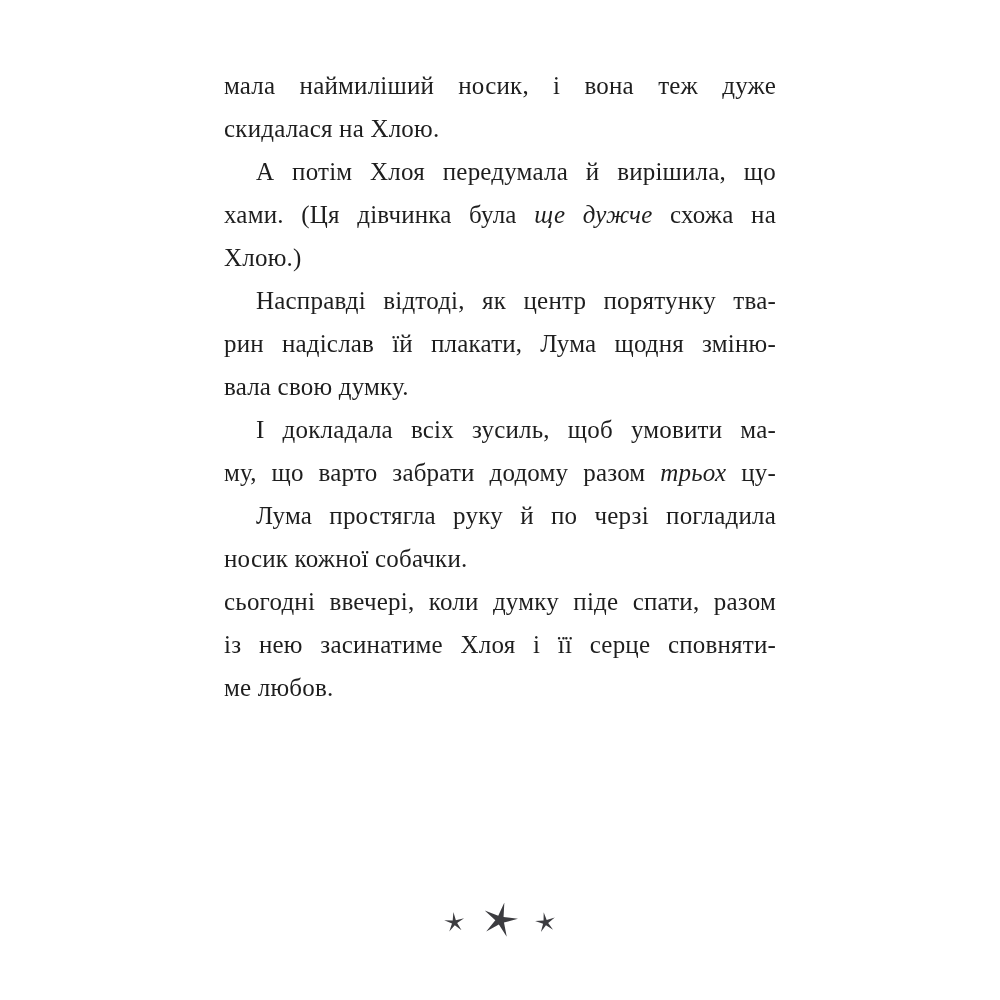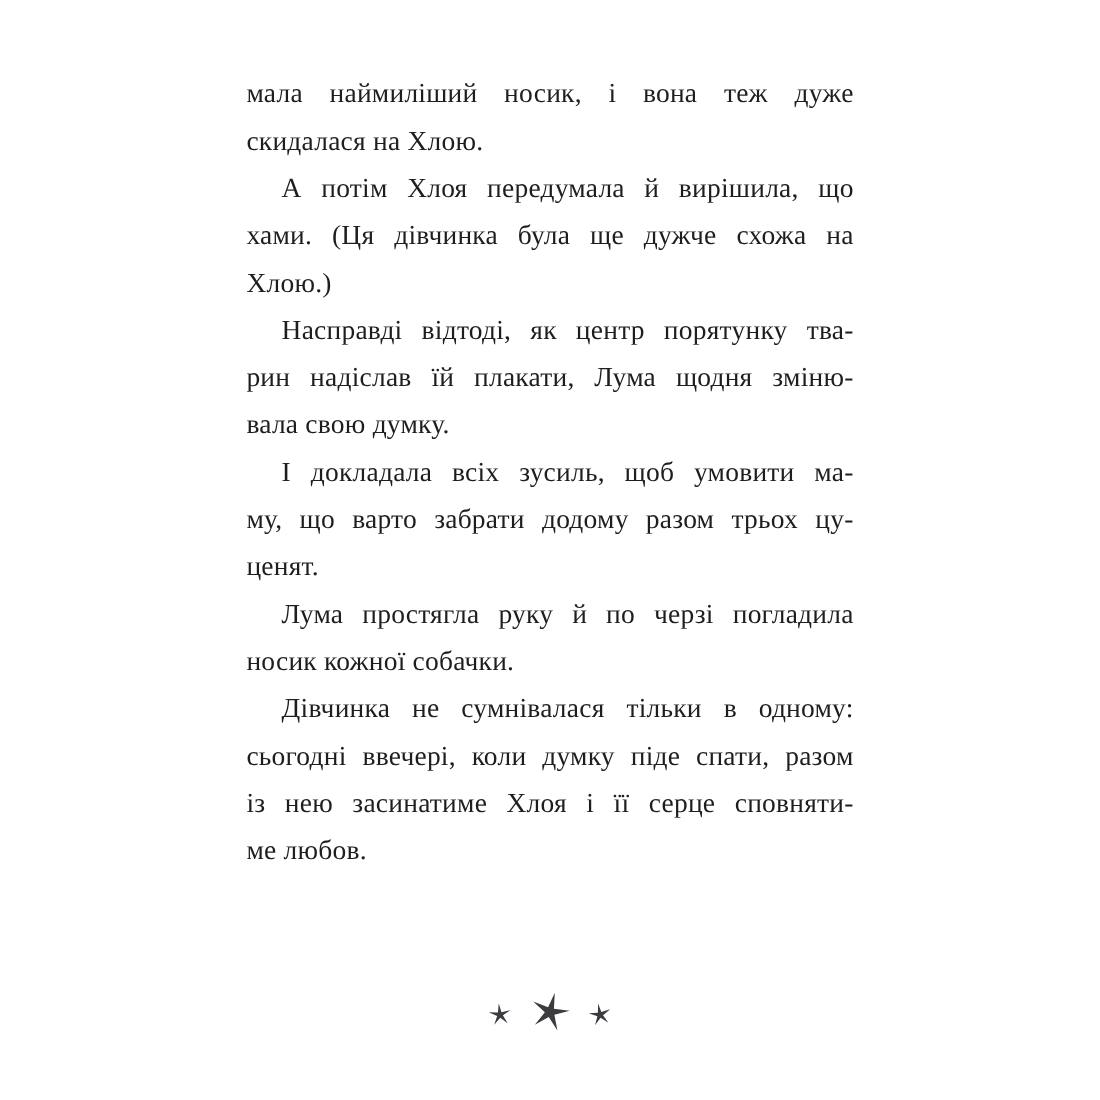--- a/index.html
+++ b/index.html
@@ -31,20 +31,21 @@
     white-space: normal;
   }
   .line.last {
     text-align: center;
     text-align-last: left;
   }
   .line.indent {
     text-indent: 32px;
   }
   .em {
+    font-style: italic;
   }
   .divider {
     position: absolute;
     left: 224px;
     top: 896px;
     width: 552px;
     height: 52px;
     display: flex;
     justify-content: center;
     align-items: center;
@@ -68,24 +69,22 @@
       <div class="line"><span class="">мала наймиліший носик, і вона теж дуже</span></div>
       <div class="line last"><span class="">скидалася на Хлою.</span></div>
       <div class="line indent"><span class="">А потім Хлоя передумала й вирішила, що</span></div>
       <div class="line"><span class="">хами. (Ця дівчинка була </span><span class="em">ще дужче</span><span class=""> схожа на</span></div>
       <div class="line last"><span class="">Хлою.)</span></div>
       <div class="line indent"><span class="">Насправді відтоді, як центр порятунку тва-</span></div>
       <div class="line"><span class="">рин надіслав їй плакати, Лума щодня зміню-</span></div>
       <div class="line last"><span class="">вала свою думку.</span></div>
       <div class="line indent"><span class="">І докладала всіх зусиль, щоб умовити ма-</span></div>
       <div class="line"><span class="">му, що варто забрати додому разом </span><span class="em">трьох</span><span class=""> цу-</span></div>
-      <div class="line last"><span class="">ценят.</span></div>
       <div class="line indent"><span class="">Лума простягла руку й по черзі погладила</span></div>
       <div class="line last"><span class="">носик кожної собачки.</span></div>
-      <div class="line indent"><span class="">Дівчинка не сумнівалася тільки в одному:</span></div>
       <div class="line"><span class="">сьогодні ввечері, коли думку піде спати, разом</span></div>
       <div class="line"><span class="">із нею засинатиме Хлоя і її серце сповняти-</span></div>
       <div class="line last"><span class="">ме любов.</span></div>
     </div>
   <div class="divider">
       <span class="star small s0">
         <svg viewBox="0 0 100 100" width="100%" height="100%">
           <polygon points="50,0 57.6,39.5 97.6,34.6 62.4,54 79.4,90.5 50,63 20.6,90.5 37.6,54 2.4,34.6 42.4,39.5" fill="#3c3c40"></polygon>
         </svg>
       </span>

